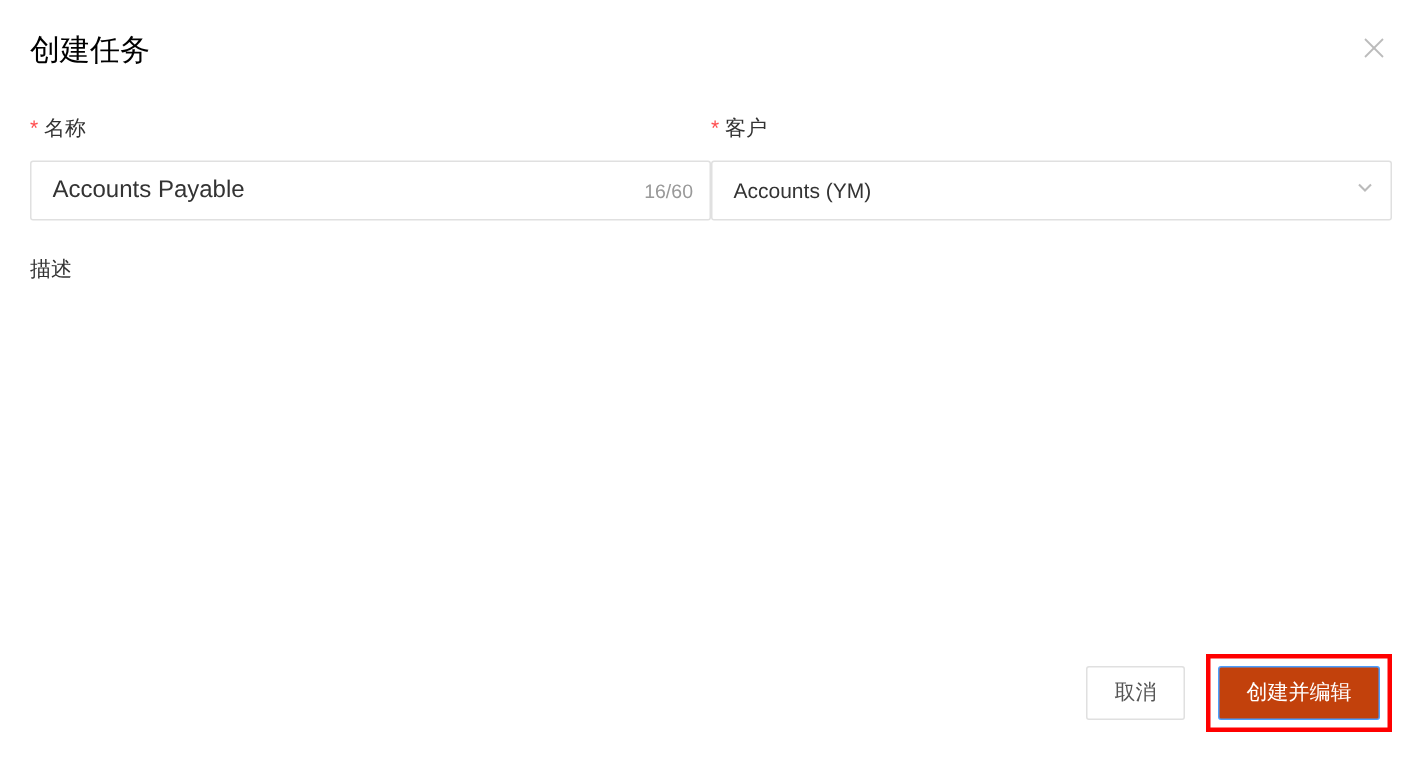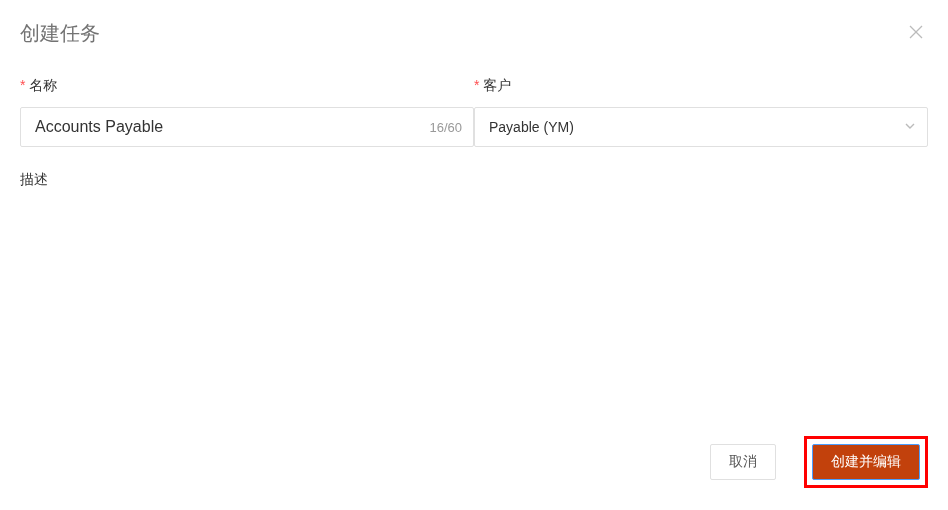--- a/index.html
+++ b/index.html
@@ -6,21 +6,21 @@
     body {
       font-family: -apple-system, BlinkMacSystemFont, "Segoe UI", "PingFang SC", "Microsoft YaHei", sans-serif;
       background: #fff;
       width: 948px;
       height: 510px;
       position: relative;
       padding: 20px;
     }
     .dialog-title {
       font-size: 20px;
-      color: #737373;
+      color: #000000;
       font-weight: 400;
       margin-bottom: 30px;
     }
     .close-icon {
       position: absolute;
       top: 24px;
       right: 24px;
       width: 16px;
       height: 16px;
       cursor: pointer;
@@ -99,21 +99,21 @@
       color: #333;
       outline: none;
       resize: both;
       font-family: inherit;
     }
     .footer {
       position: absolute;
       bottom: 22px;
       right: 20px;
       display: flex;
-      gap: 28px;
+      gap: 14px;
       align-items: center;
       justify-content: center;
     }
     .btn {
       height: 36px;
       padding: 0 18px;
       border-radius: 2px;
       font-size: 14px;
       cursor: pointer;
       border: 1px solid #e0e0e0;
@@ -147,21 +147,21 @@
   <div class="form-col">
     <label class="label required">名称</label>
     <div class="input-wrap">
       <input type="text" class="text-input" value="Accounts Payable" style="">
       <span class="char-count">16/60</span>
     </div>
   </div>
   <div class="form-col">
     <label class="label required">客户</label>
     <div class="select-wrap">
-      <button type="button" class="select-input">Payable (YM)</button>
+      <button type="button" class="select-input">Accounts (YM)</button>
       <span class="select-arrow">
         <svg viewBox="0 0 12 12" width="12" height="12" stroke="currentColor" stroke-width="1.4" fill="none">
           <polyline points="2,4 6,8 10,4"></polyline>
         </svg>
       </span>
     </div>
   </div>
 </div>
 
 <div>

